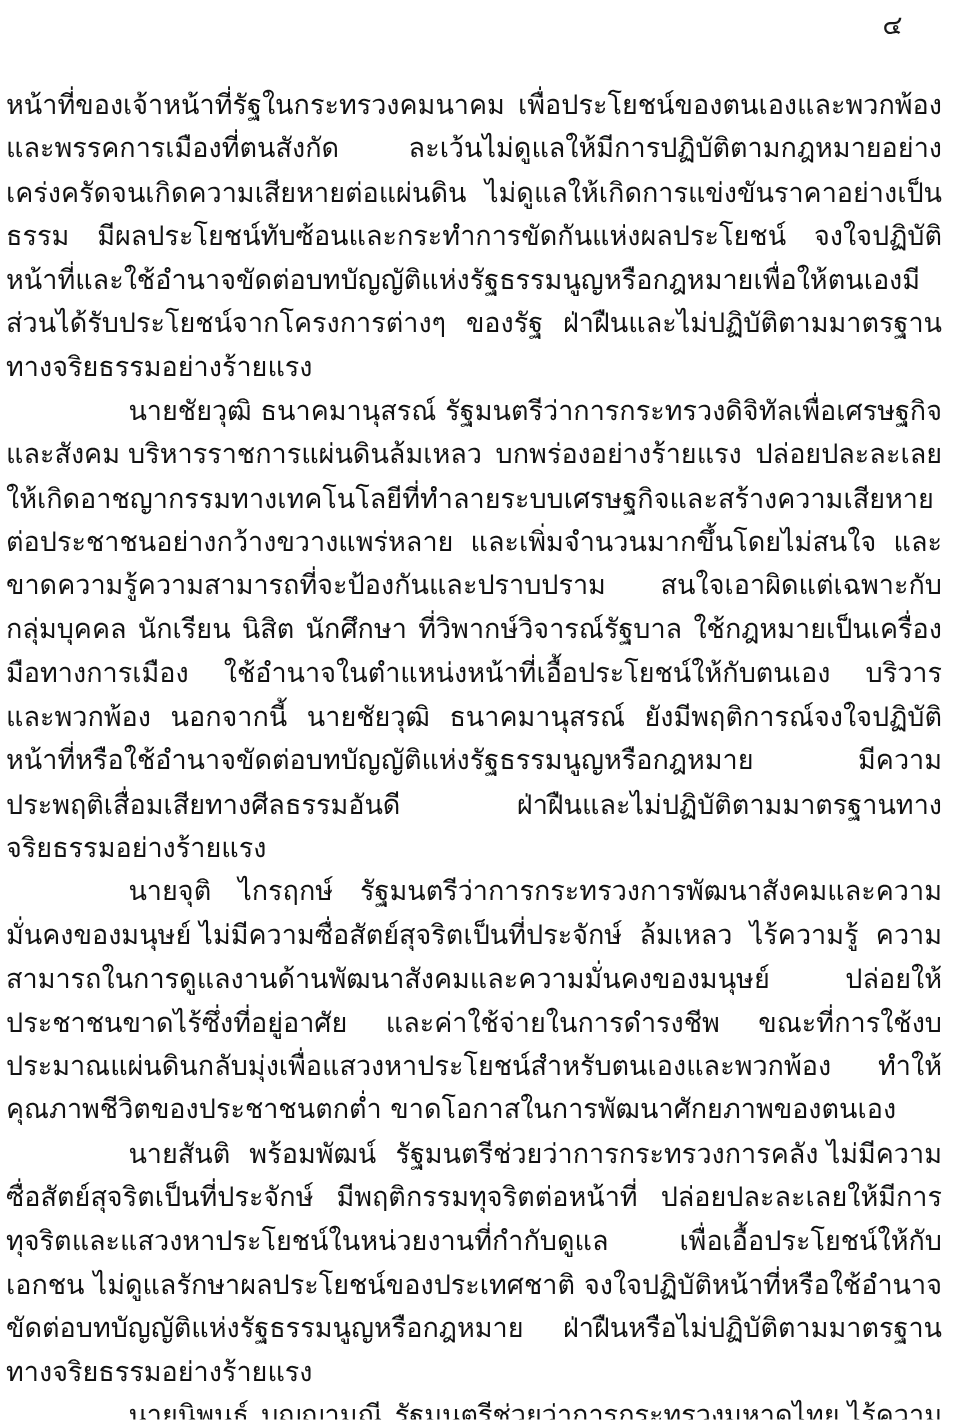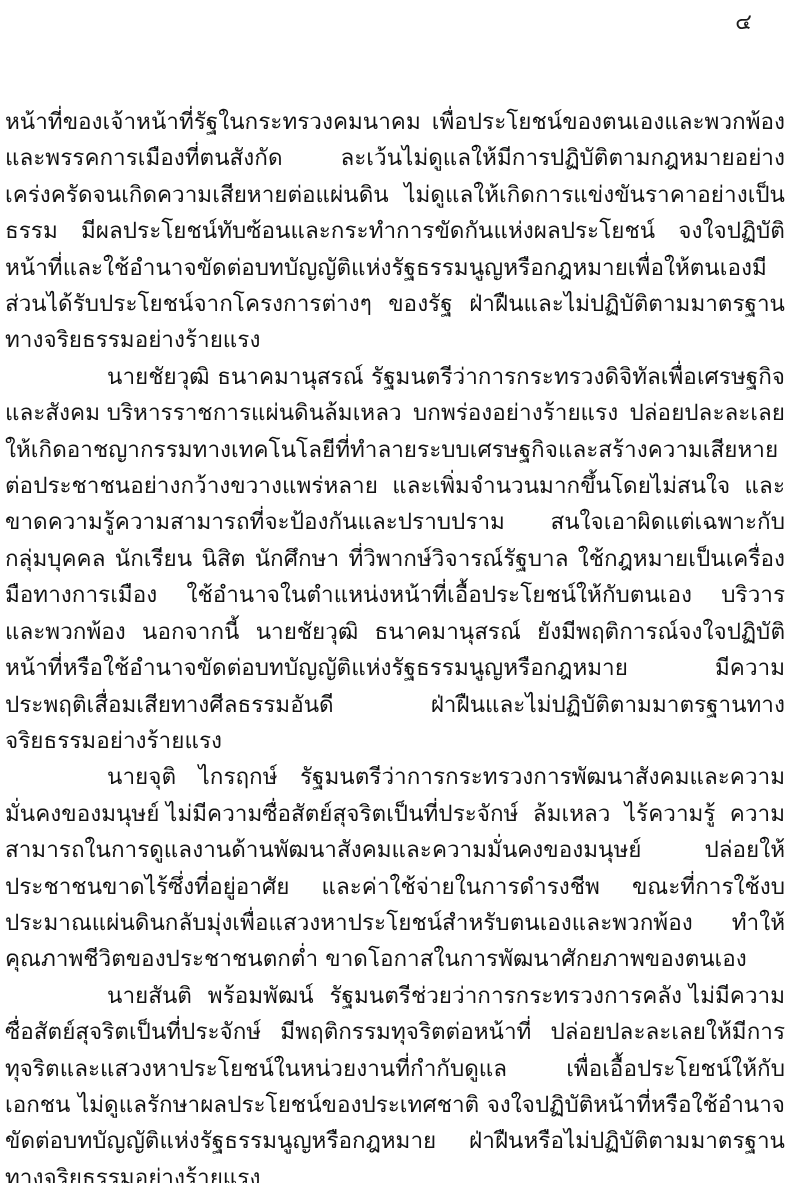--- a/index.html
+++ b/index.html
@@ -40,21 +40,20 @@
     line-height: 36.4px;
     color: #131313;
   }
   .para {
     margin: 0;
     padding: 0;
     text-indent: 102px;
   }
   .para.para-first {
     text-indent: 0;
-    margin-top: 33px;
   }
   .minister {
     font-weight: normal;
   }
   .minister:not(:empty) {
     margin-right: 0.3em;
   }
 </style>
 </head>
 <body>

